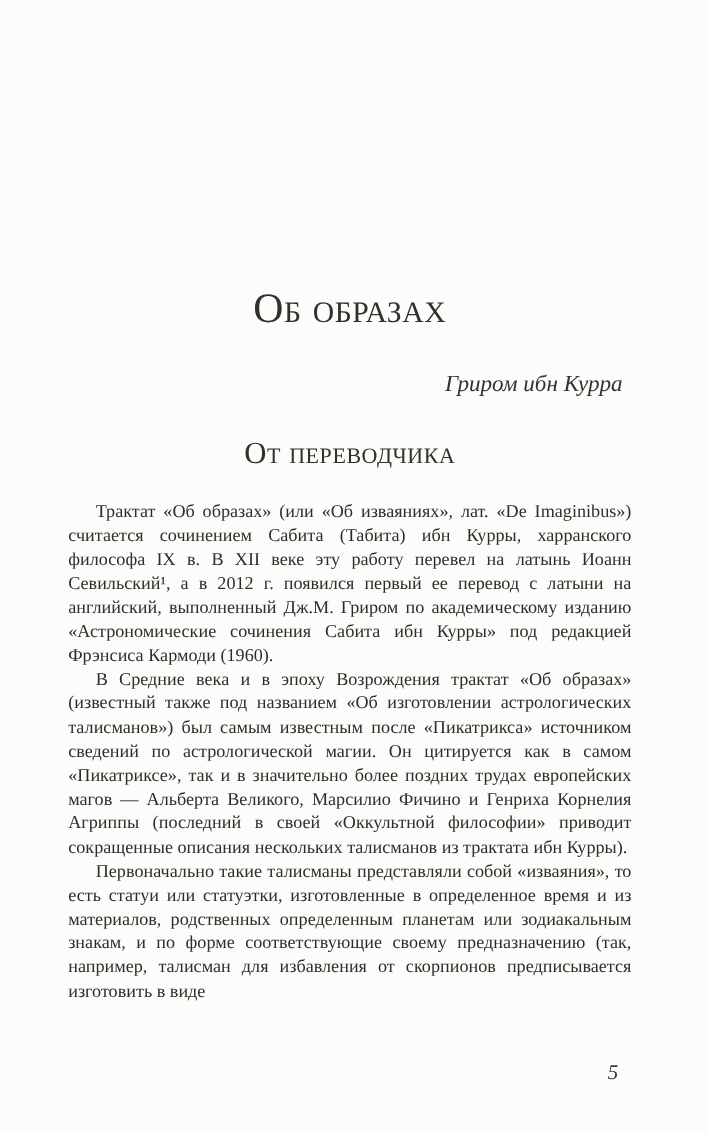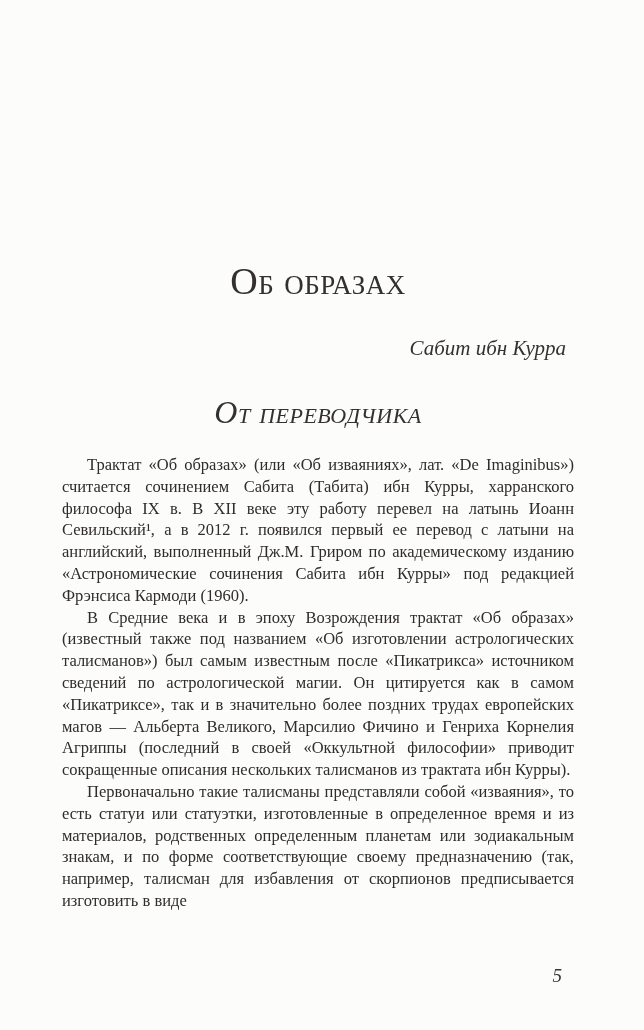--- a/index.html
+++ b/index.html
@@ -37,28 +37,27 @@
     margin: 38px 0 0 0;
     padding-right: 8px;
     font-size: 21px;
     line-height: 1;
     font-style: italic;
     text-align: right;
     color: #34312e;
   }
   .section-heading {
     margin: 37px 0 0 0;
-    font-size: 32px;
+    font-size: 28px;
     line-height: 33px;
     font-weight: normal;
     font-variant: small-caps;
     letter-spacing: 0.5px;
     text-align: center;
     color: #33302d;
-    font-style: italic;
   }
   .body-text {
     margin-top: 25px;
     height: 481px;
     overflow: hidden;
     font-size: 16.5px;
     line-height: 21.8px;
     text-align: justify;
     color: #2f2c29;
   }
@@ -76,21 +75,21 @@
     line-height: 1;
     color: #3a3734;
   }
 </style>
 </head>
 <body>
 
 <div class="page">
   <main class="content">
     <h1 class="title">Об образах</h1>
-    <div class="author">Сабит ибн Курра</div>
+    <div class="author">Гриром ибн Курра</div>
     <h2 class="section-heading">От переводчика</h2>
     <div class="body-text">
       <p>Трактат «Об образах» (или «Об изваяниях», лат. «De Imaginibus») считается сочинением Сабита (Табита) ибн Курры, харранского философа IX в. В XII веке эту работу перевел на латынь Иоанн Севильский¹, а в 2012 г. появился первый ее перевод с латыни на английский, выполненный Дж.М. Гриром по академическому изданию «Астрономические сочинения Сабита ибн Курры» под редакцией Фрэнсиса Кармоди (1960).</p>
       <p>В Средние века и в эпоху Возрождения трактат «Об образах» (известный также под названием «Об изготовлении астрологических талисманов») был самым известным после «Пикатрикса» источником сведений по астрологической магии. Он цитируется как в самом «Пикатриксе», так и в значительно более поздних трудах европейских магов — Альберта Великого, Марсилио Фичино и Генриха Корнелия Агриппы (последний в своей «Оккультной философии» приводит сокращенные описания нескольких талисманов из трактата ибн Курры).</p>
       <p>Первоначально такие талисманы представляли собой «изваяния», то есть статуи или статуэтки, изготовленные в определенное время и из материалов, родственных определенным планетам или зодиакальным знакам, и по форме соответствующие своему предназначению (так, например, талисман для избавления от скорпионов предписывается изготовить в виде</p>
     </div>
   </main>
   <div class="page-number">5</div>
 </div>
 

